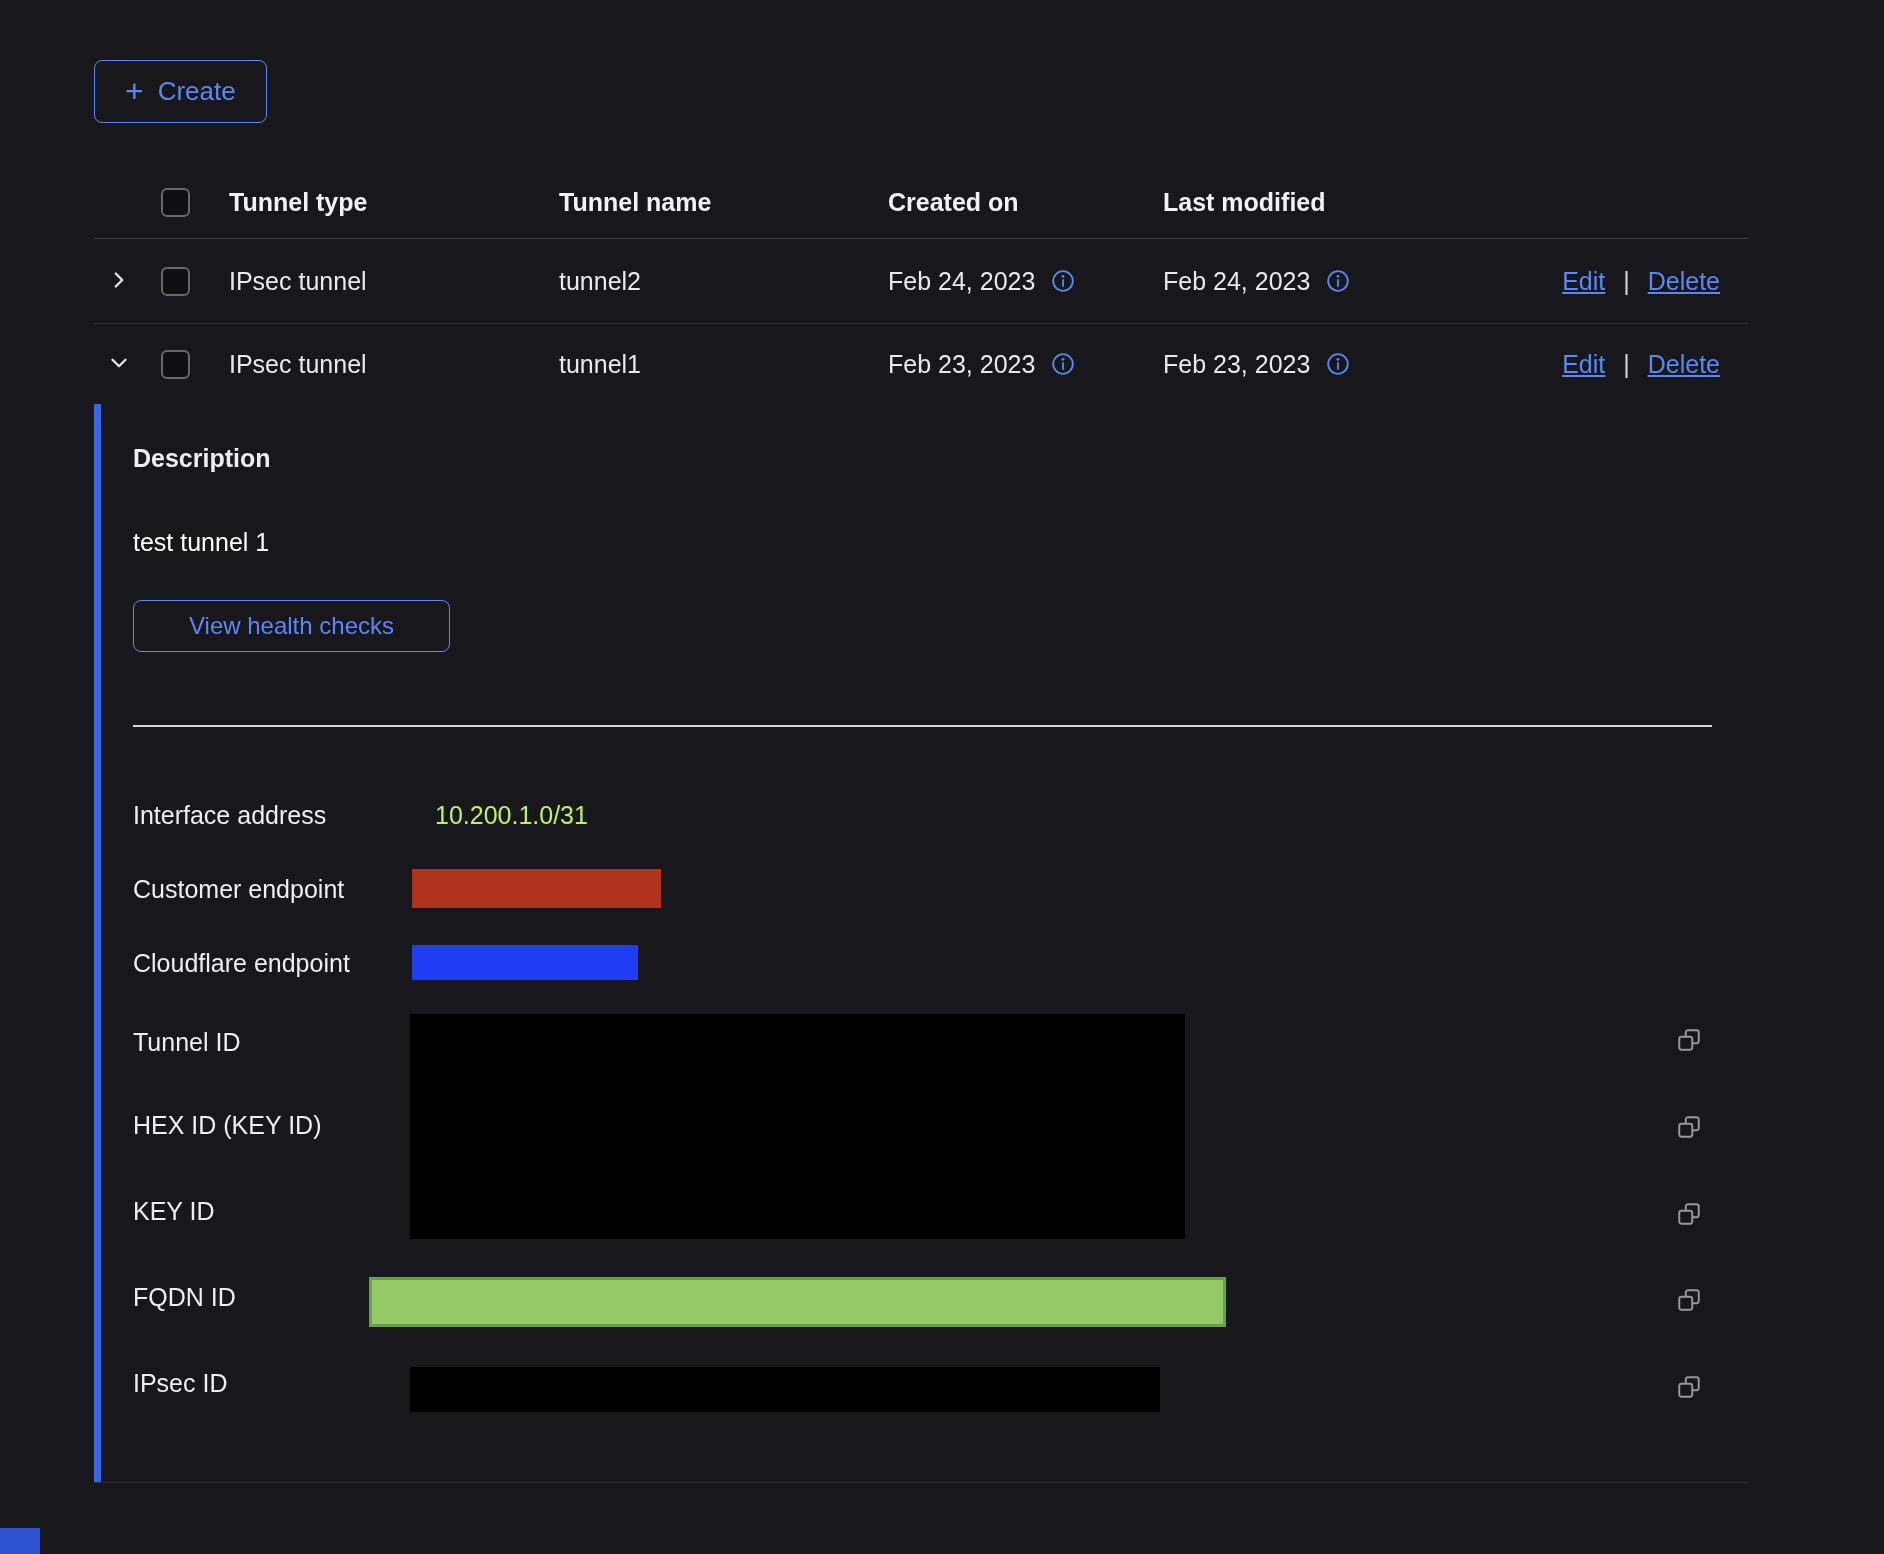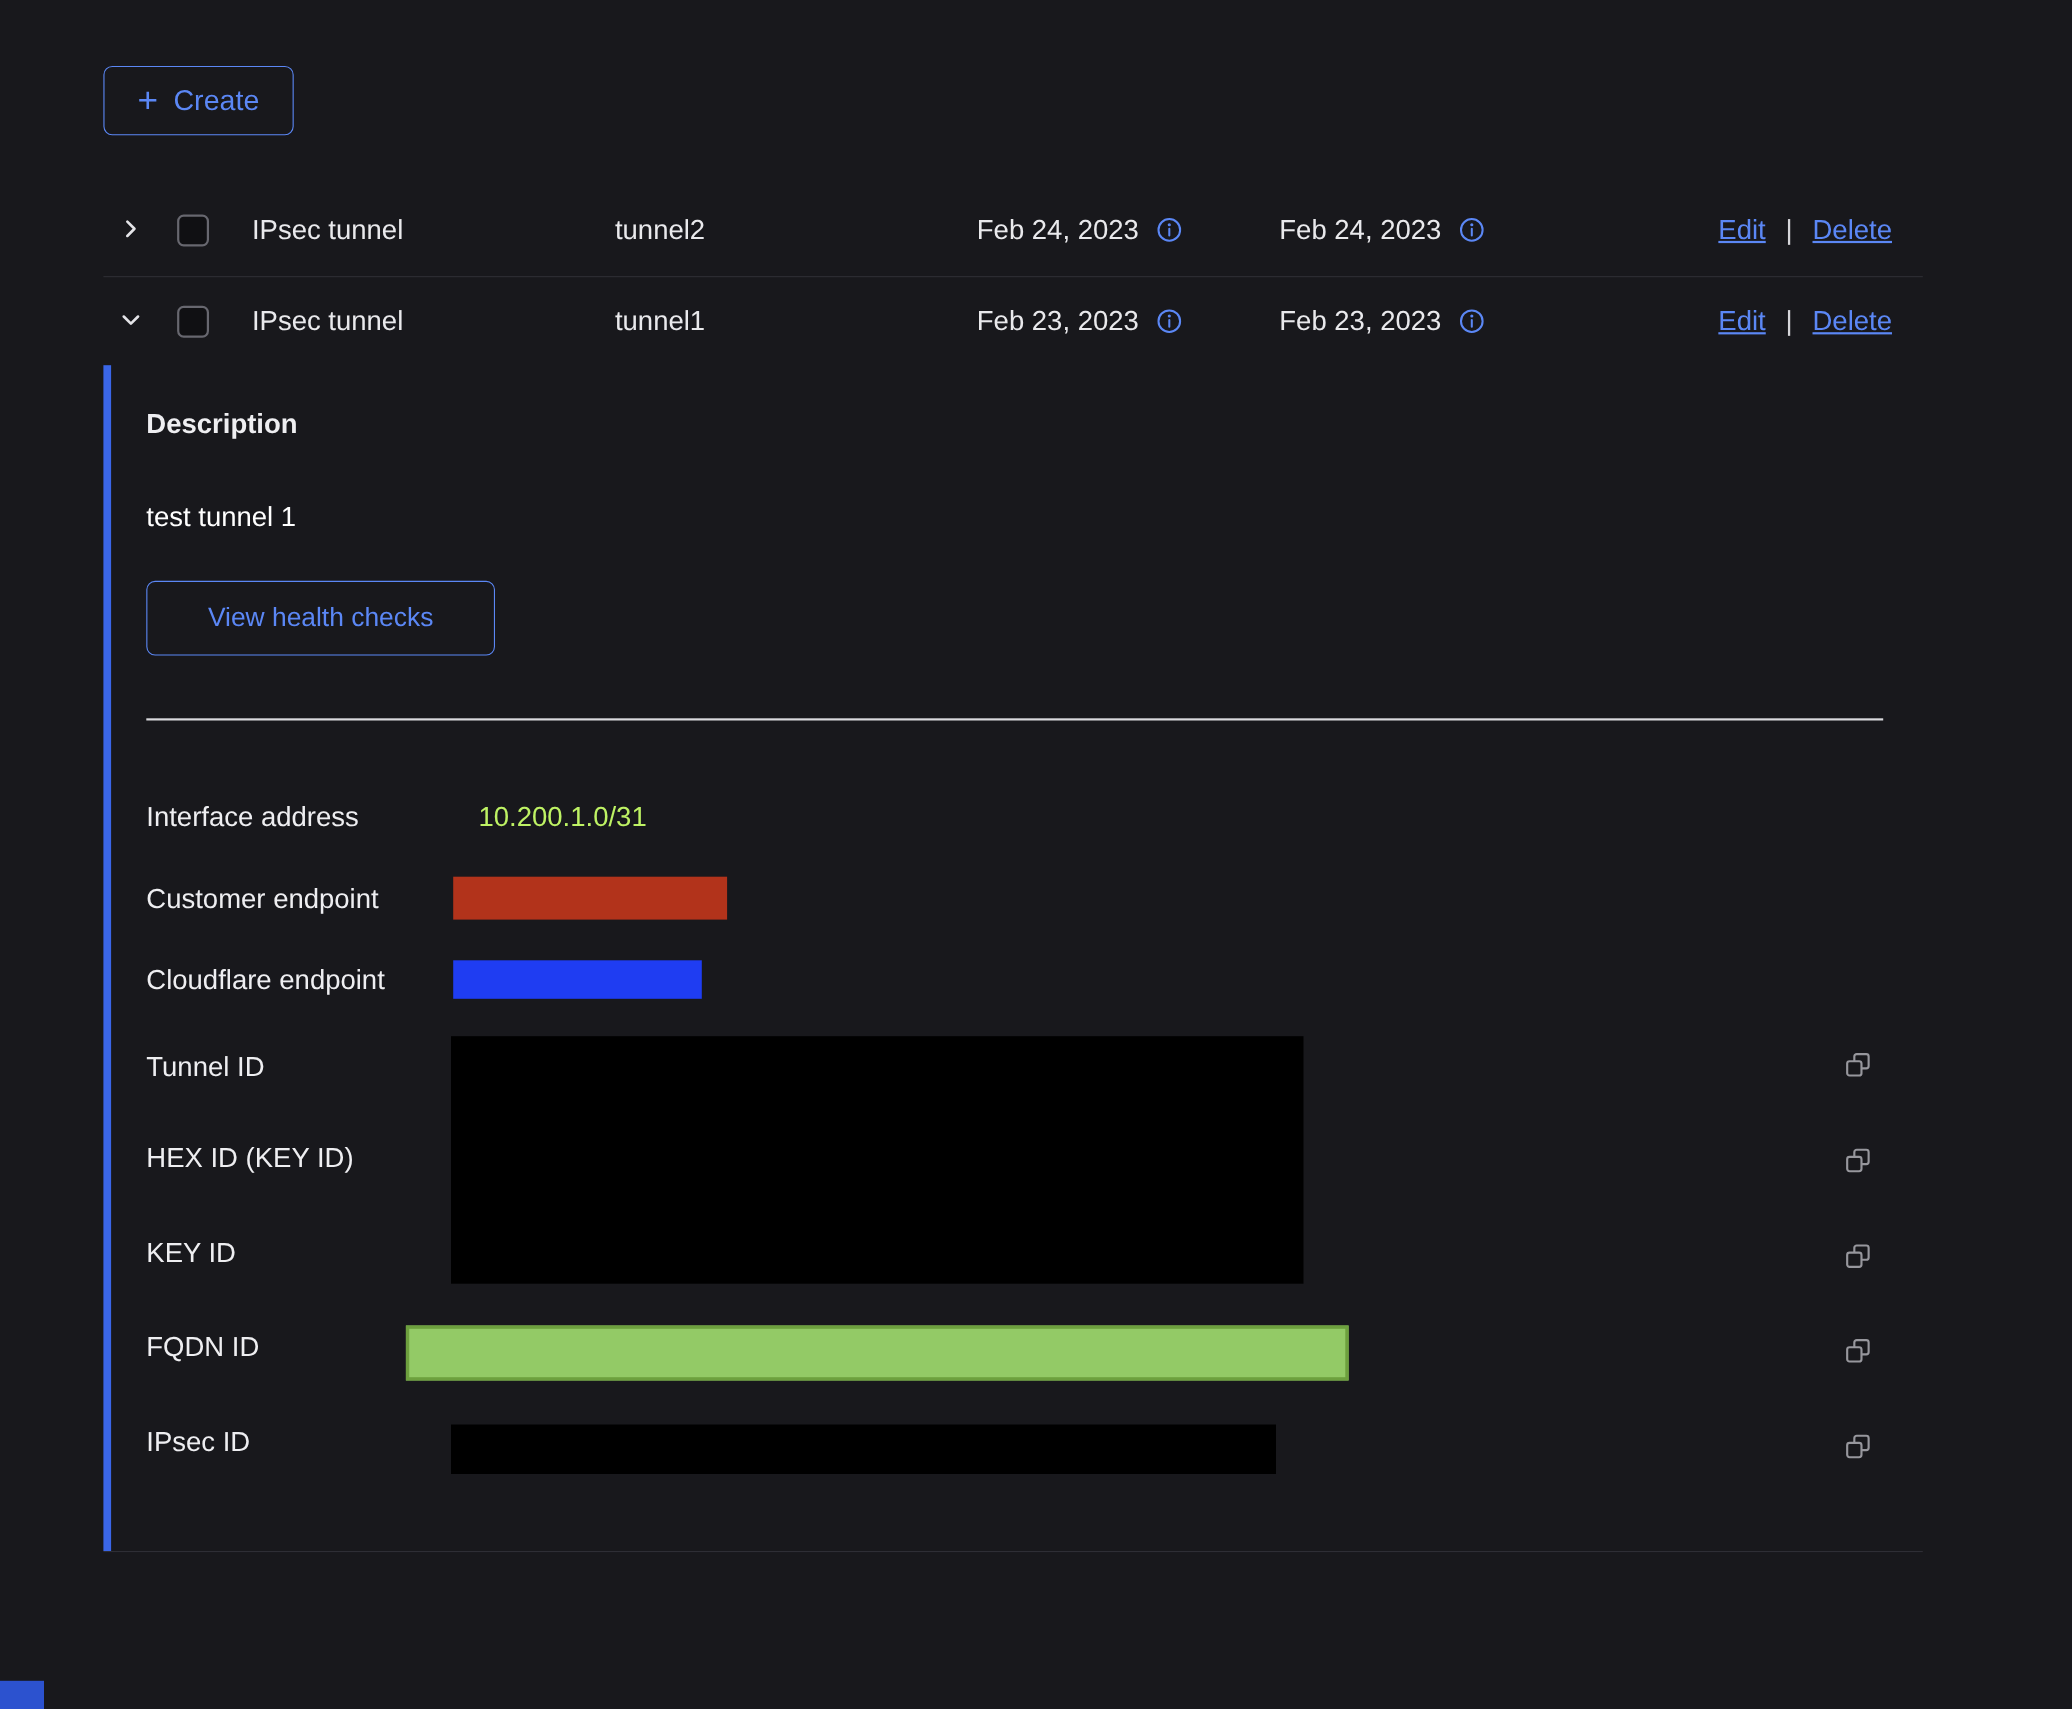--- a/index.html
+++ b/index.html
@@ -52,21 +52,21 @@
 
   
   .expanded { position:relative; height:1079px; border-bottom:1px solid #2e2e35; }
   .blue-bar { position:absolute; left:0; top:0; width:7px; height:100%; background:#3a66e8; }
   .abs { position:absolute; }
   .dlabel { left:39px; font-size:25px; color:#eeeef1; white-space:nowrap; }
 
   .desc-label { top:40px; font-weight:600; }
   .desc-value { top:124px; color:#ffffff; font-weight:400; }
   .health-btn {
-    left:39px; top:196px; width:317px; height:68px;
+    left:39px; top:196px; width:317px; height:52px;
     background:transparent; border:1px solid #5b87f5; border-radius:8px;
     color:#5b87f5; font-size:24px; font-family:inherit; cursor:pointer;
   }
   .hr { left:39px; top:321px; width:1579px; height:2px; background:#d9d9dd; }
 
   .f0-label { top:397px; } .f0-value { left:341px; top:397px; font-size:25px; color:#bef264; }
   .f1-label { top:471px; } .red-block   { left:318px; top:465px; width:249px; height:39px; background:#b2331b; }
   .f2-label { top:545px; } .blue-block  { left:318px; top:541px; width:226px; height:35px; background:#1f3df2; }
   .f3-label { top:624px; } .black-big   { left:316px; top:610px; width:775px; height:225px; background:#000; }
   .f4-label { top:707px; }
@@ -88,20 +88,31 @@
 
 <div class="content">
 
   <button class="create-btn">
     <span class="plus">+</span>
     <span>Create</span>
   </button>
 
   <div class="table">
 
+    <div class="row thead">
+      <div class="c-chevron"></div>
+      <div class="c-check">
+        <span class="checkbox"></span>
+      </div>
+      <div class="c-type">Tunnel type</div>
+      <div class="c-name">Tunnel name</div>
+      <div class="c-created">Created on</div>
+      <div class="c-modified">Last modified</div>
+      <div class="c-actions"></div>
+    </div>
 
     <div class="row body-row first">
       <div class="c-chevron">
         <button class="chev">
           <svg width="26" height="26" viewBox="0 0 24 24" fill="none" stroke="#e4e4e8" stroke-width="2.2" stroke-linecap="round" stroke-linejoin="round">
               <polyline points="9,6 15,12 9,18"></polyline>
             </svg>
         </button>
       </div>
       <div class="c-check">

